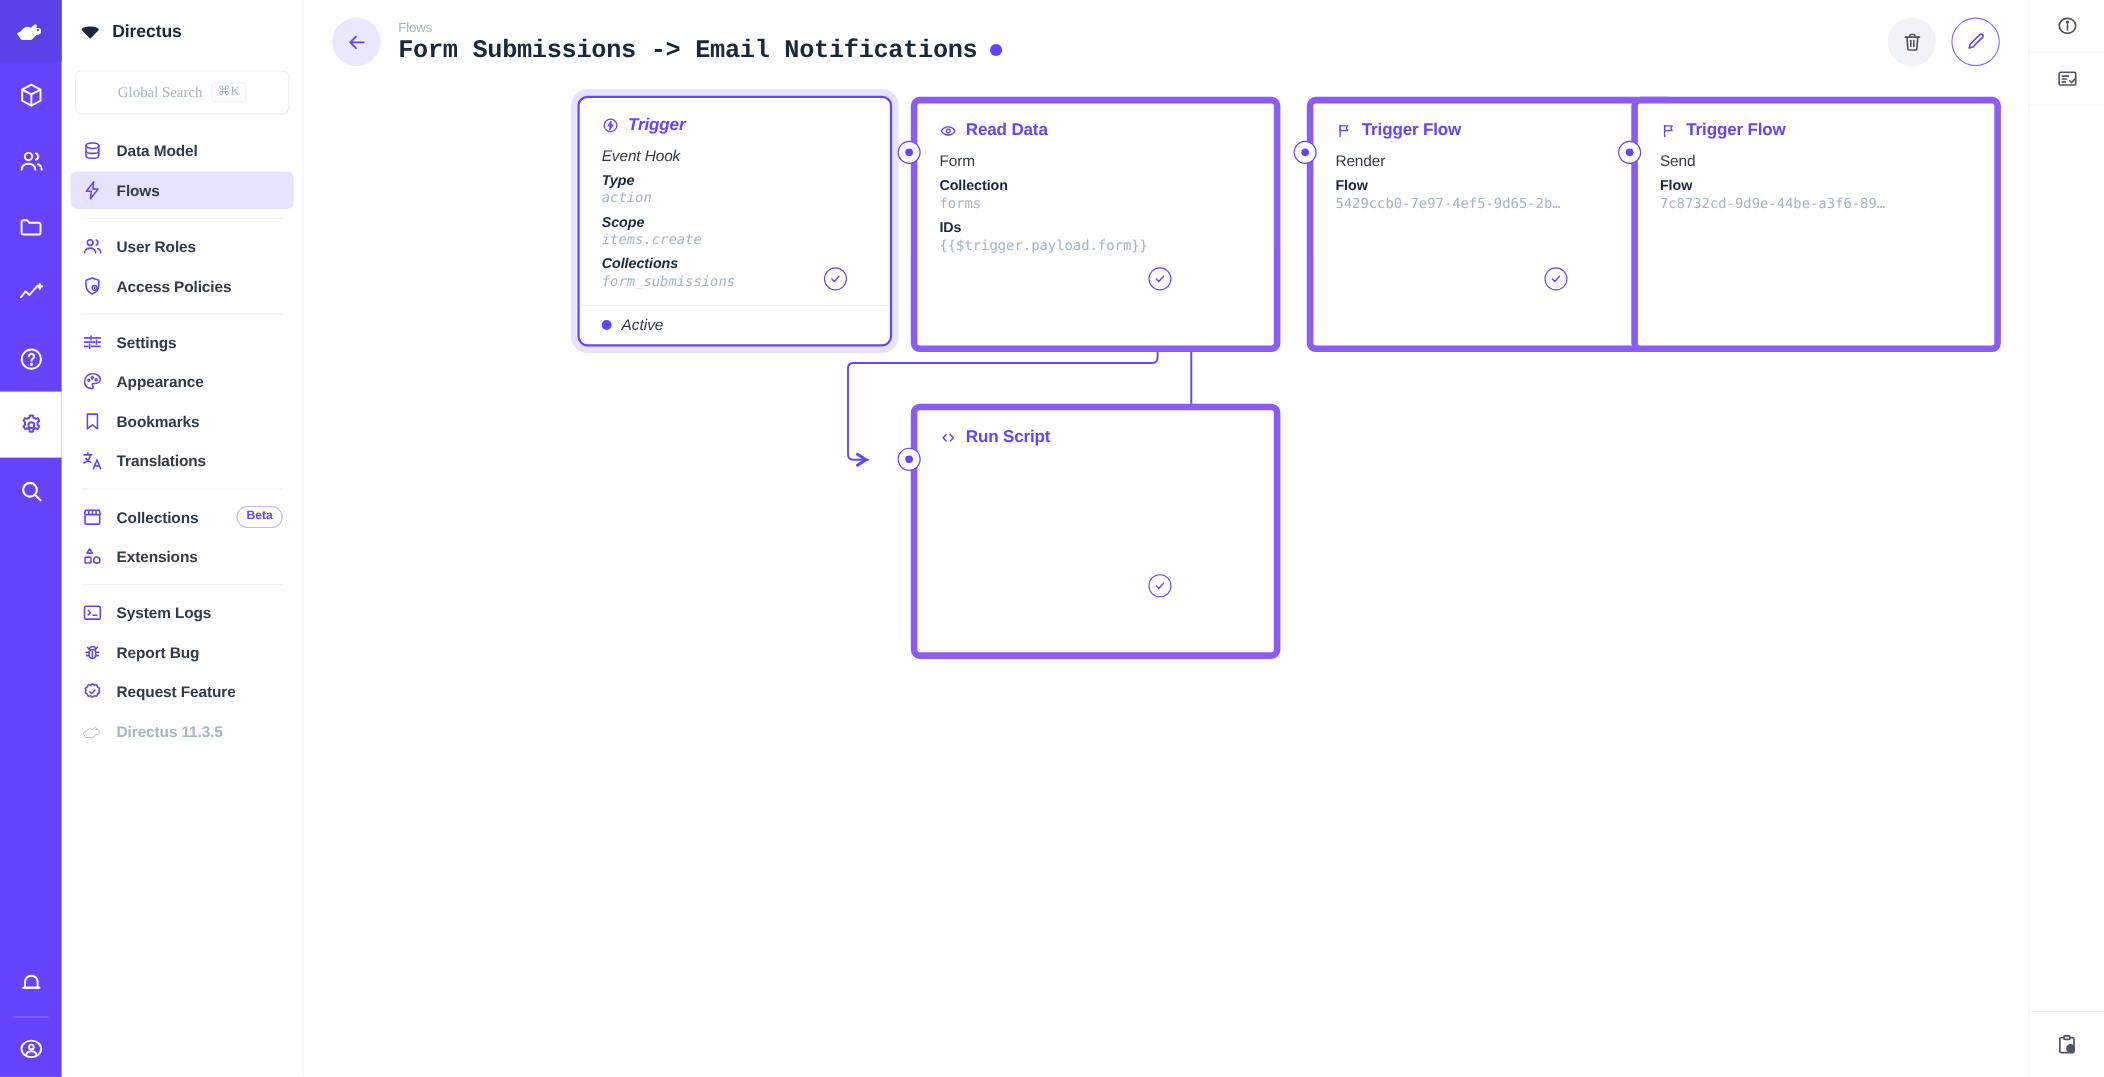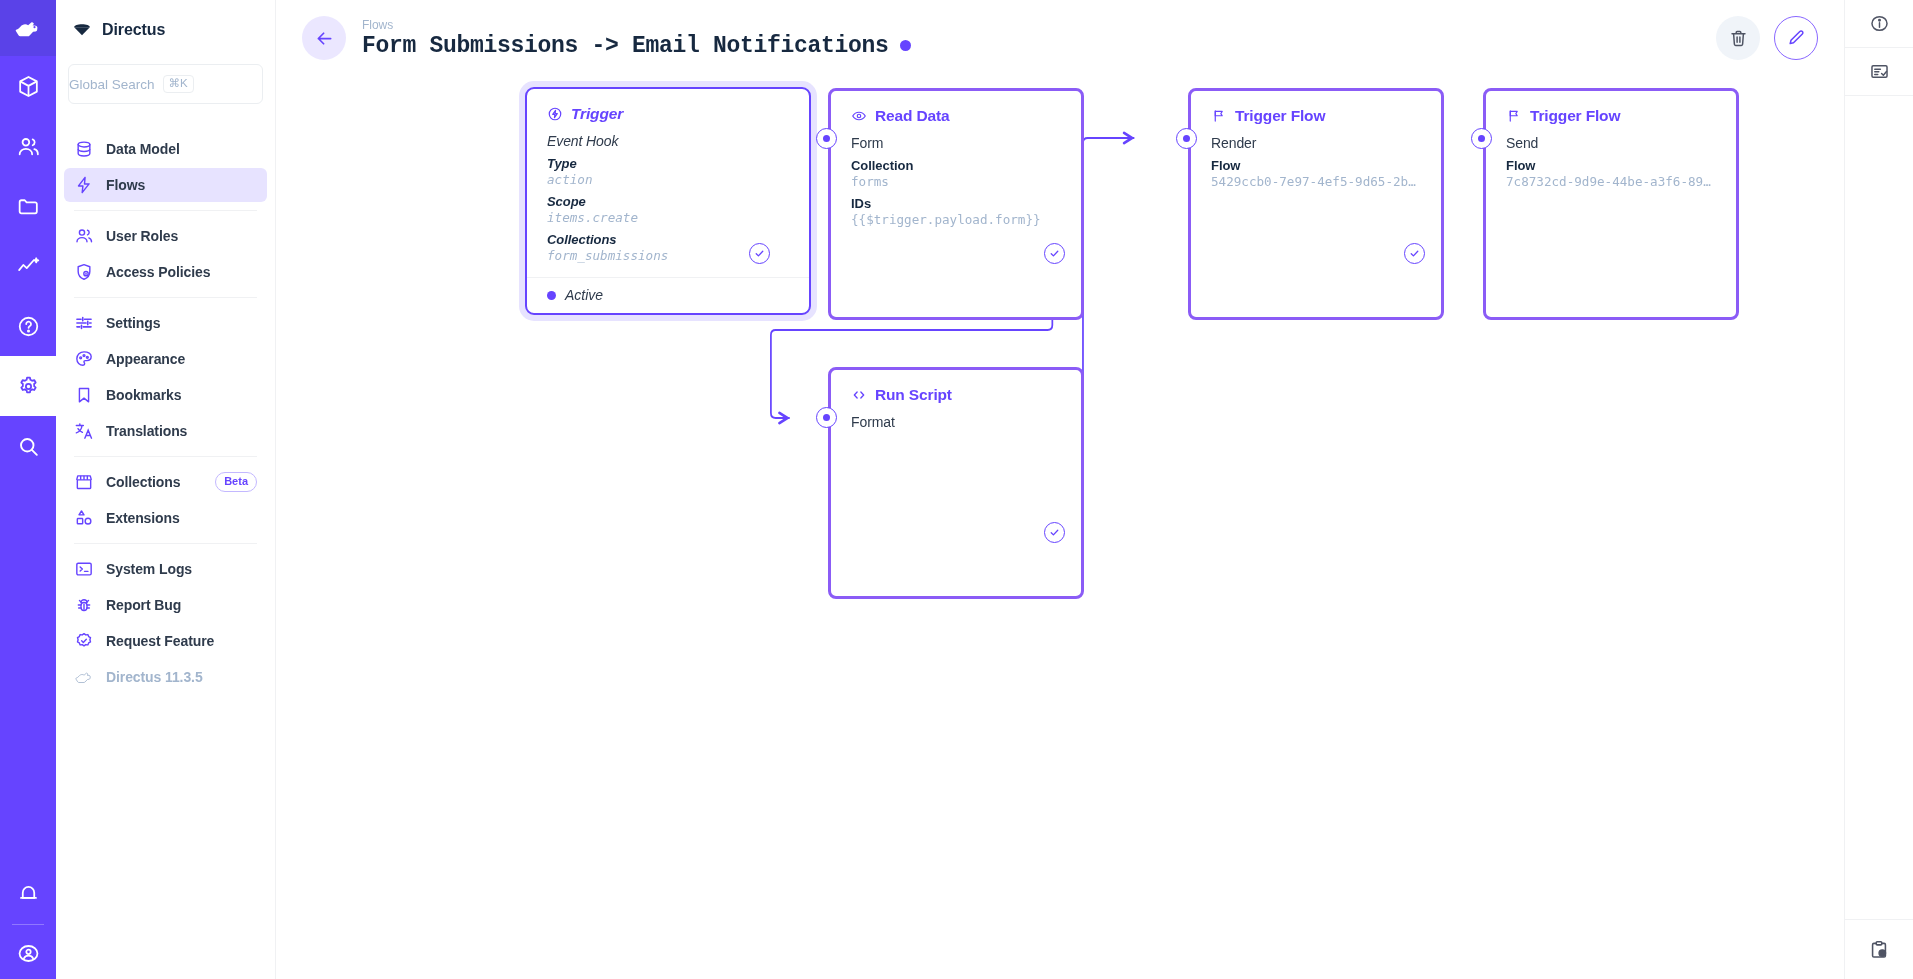--- a/index.html
+++ b/index.html
@@ -53,27 +53,28 @@
     height: 60px;
     display: flex; align-items: center;
     padding: 0 12px 0 16px;
     gap: 10px;
   }
   .nav-header-title {
     font-size: 16px; font-weight: 700; color: #172940;
     letter-spacing: -0.1px;
   }
   .search-box {
-    margin: 4px 12px 28px 12px;
+    margin: 4px 12px 16px 12px;
     height: 40px;
     border: 1px solid #ebeef1;
     border-radius: 6px;
-    display: flex; align-items: center; 
+    display: flex; align-items: center; justify-content: center;
     gap: 8px;
     cursor: text;
+    font-family: Liberation Serif, serif;
   }
   .search-placeholder { font-size: 13.5px; color: #a2b5cd; }
   .search-kbd {
     font-size: 11.5px; color: #a2b5cd;
     border: 1px solid #ebeef1; border-radius: 4px;
     padding: 2px 5px; line-height: 1;
   }
   .nav-list { padding: 0 8px; font-weight: bold; }
   .nav-item {
     display: flex; align-items: center;
@@ -148,23 +149,23 @@
   .canvas {
     position: absolute;
     top: 76px; left: 0; right: 0; bottom: 0;
     overflow: hidden;
   }
   .edges { position: absolute; inset: 0; width: 100%; height: 100%; pointer-events: none; }
 
   .node {
     position: absolute;
     background: #ffffff;
-    border: 3px solid #8b5cf6;
+    border: 6px solid #8b5cf6;
     border-radius: 8px;
-    width: 256px;
+    width: 336px;
   }
   .node.trigger-node {
     border: 2px solid #6644ff;
     box-shadow: 0 0 0 6px #e7e3ff;
     border-radius: 9px;
     width: 286px;
     font-style: italic;
   }
   .node-title {
     display: flex; align-items: center; gap: 8px;
@@ -571,23 +572,20 @@
         </svg>
     </div>
 
     <div class="node" style="left:552px; top:291px; height:232px;">
       <div class="node-title">
         <svg viewBox="0 0 24 24" fill="none" stroke-width="2" stroke-linecap="round" stroke-linejoin="round">
           <path d="M9.2 7.6L5 12l4.2 4.4M14.8 7.6L19 12l-4.2 4.4"></path>
         </svg>
         <span>Run Script</span>
       </div>
-      <div class="node-body">
-        <div class="node-name">Format</div>
-      </div>
     </div>
     <div class="handle in" style="left:540px; top:331px;"></div>
     <div class="handle out" style="left:768px; top:446px;">
       <svg viewBox="0 0 24 24" fill="none" stroke-width="2.4" stroke-linecap="round" stroke-linejoin="round">
           <path d="M6 12.4l4 4 8-8.6"></path>
         </svg>
     </div>
 
     <div class="node" style="left:912px; top:12px; height:232px;">
       <div class="node-title">

